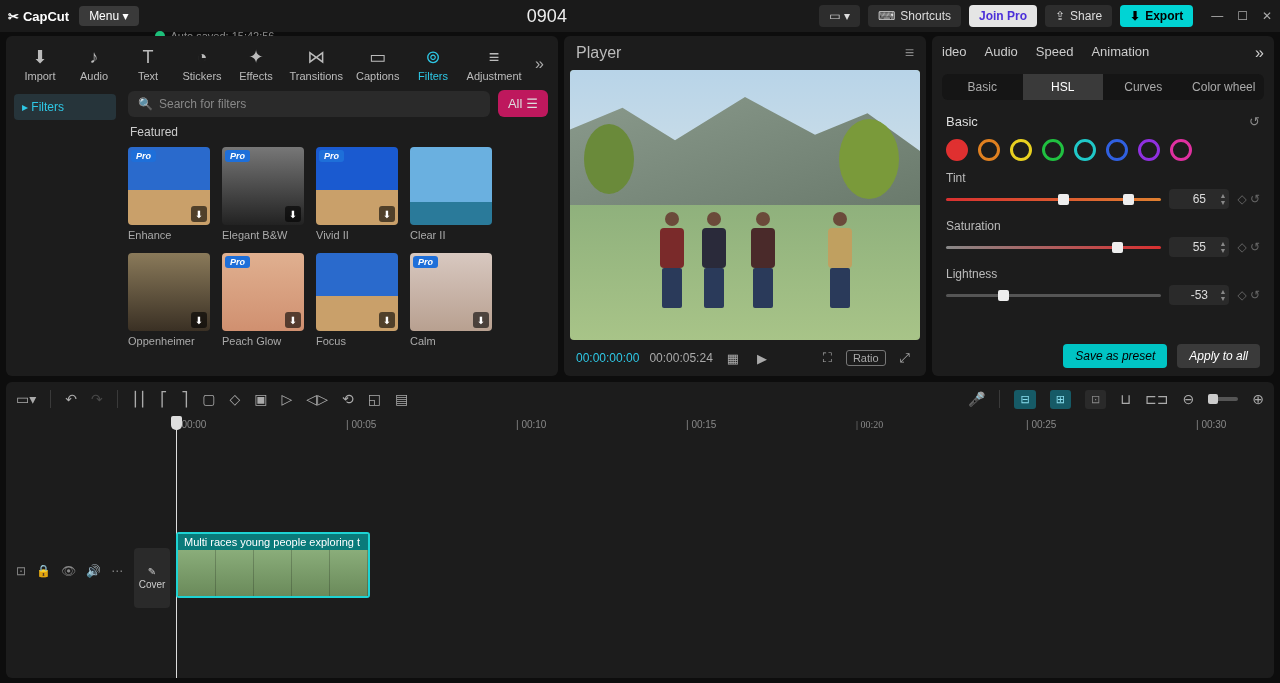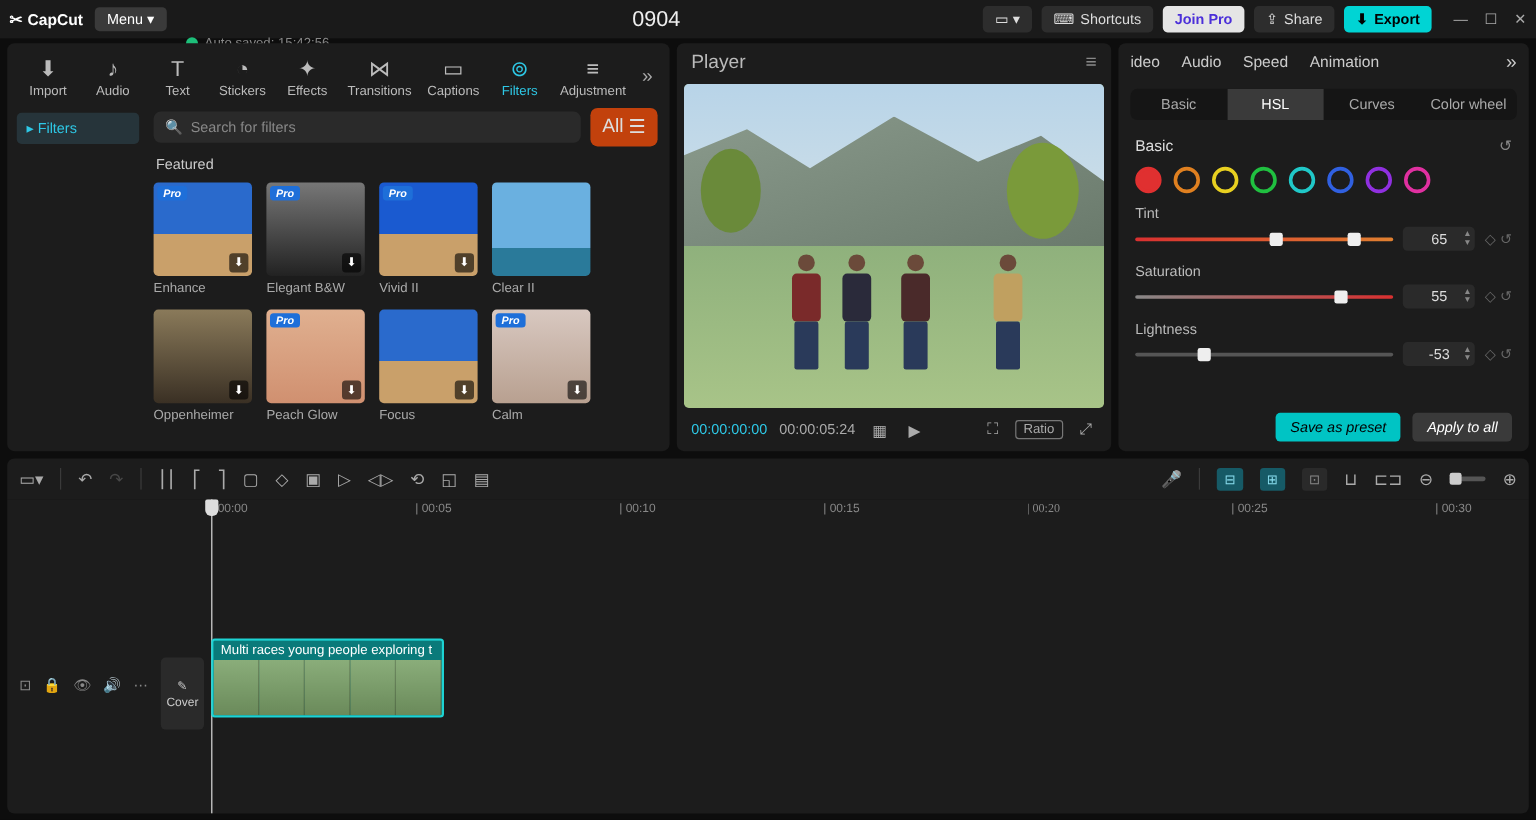--- a/index.html
+++ b/index.html
@@ -24,21 +24,21 @@
 .toptabs { display: flex; align-items: center; padding: 6px 8px 0 8px; gap: 2px; }
 .toptab { display: flex; flex-direction: column; align-items: center; gap: 2px; padding: 4px 6px; color: #bbb; font-size: 11px; cursor:pointer; min-width:52px;}
 .toptab.active { color: #2ec8e6; }
 .expand-right { margin-left:auto; color:#aaa; font-size:16px; padding:0 6px; cursor:pointer;}
 .left-body { display:flex; flex:1; }
 .sidecol { width: 118px; padding: 8px; }
 .side-item { color: #2ec8e6; font-size: 12px; padding: 6px 8px; background:#26343a; border-radius:4px; cursor:pointer;}
 .filters-area { flex:1; padding: 4px 10px 0 4px; overflow:hidden;}
 .searchrow { display:flex; align-items:center; gap:8px; margin-bottom:8px;}
 .search { flex:1; background:#2a2a2a; border-radius:6px; padding:6px 10px; color:#888; font-size:12px; display:flex; align-items:center; gap:6px;}
-.allbtn { background:#c2410c; padding:6px 10px; border-radius:6px; color:#ddd; font-size:16px; display:flex; align-items:center; gap:4px; cursor:pointer;}
+.allbtn { background:#be185d; padding:6px 10px; border-radius:6px; color:#ddd; font-size:13px; display:flex; align-items:center; gap:4px; cursor:pointer;}
 .sect-title { color:#ccc; font-size:12px; margin:4px 0 8px 2px;}
 .thumb-grid { display:flex; flex-wrap:wrap; gap:12px;}
 .thumb { width:82px;}
 .thumb-img { width:82px; height:78px; border-radius:4px; position:relative; overflow:hidden;}
 .pro-badge { position:absolute; top:3px; left:3px; background:#1e6fd9; color:#fff; font-size:9px; font-weight:bold; padding:1px 5px; border-radius:3px; font-style:italic;}
 .dl-badge { position:absolute; bottom:3px; right:3px; background:rgba(0,0,0,.6); color:#fff; width:16px; height:16px; border-radius:3px; display:flex; align-items:center; justify-content:center; font-size:10px;}
 .thumb-label { color:#aaa; font-size:11px; margin-top:4px; white-space:nowrap; overflow:hidden;}
 
 .player-panel { width: 362px; display:flex; flex-direction:column;}
 .player-hdr { display:flex; align-items:center; justify-content:space-between; padding:8px 12px; color:#bbb; font-size:16px;}

